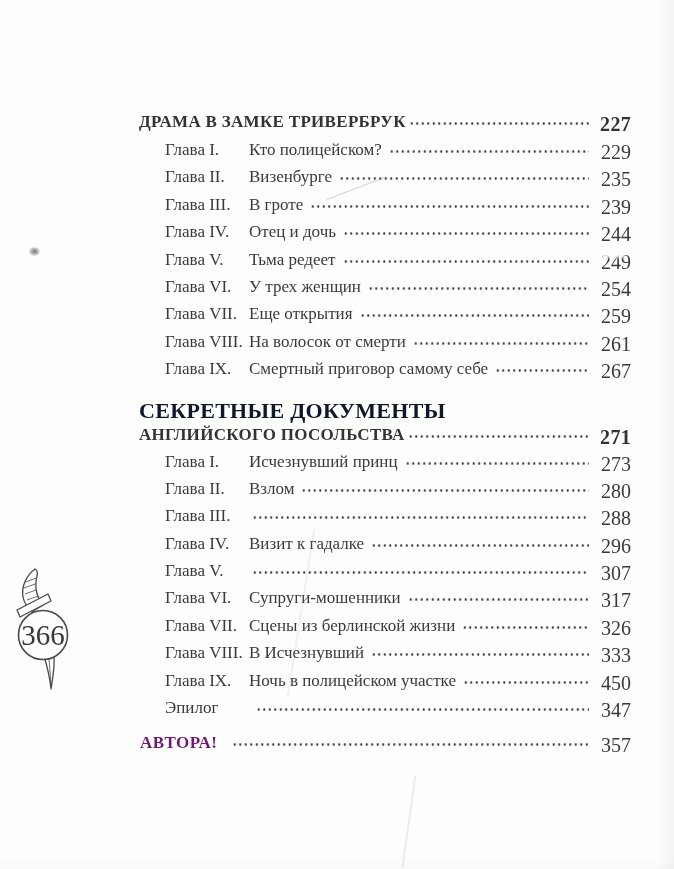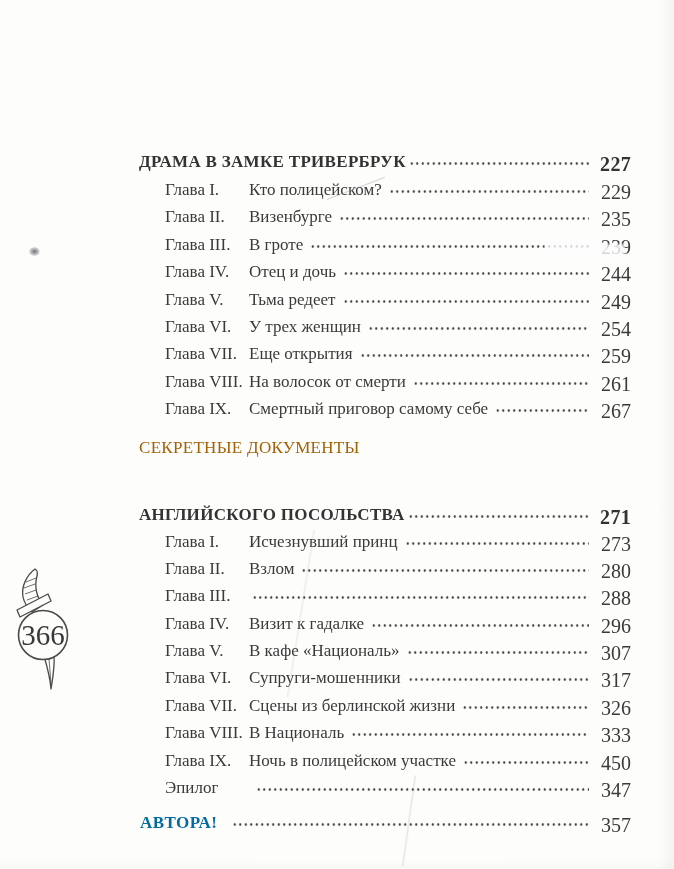--- a/index.html
+++ b/index.html
@@ -24,22 +24,22 @@
   }
 
   .content {
     position: absolute; left: 139px; top: 109px; width: 492px;
   }
   .row {
     display: flex; align-items: baseline;
     height: 27.4px; font-size: 17px;
     white-space: nowrap;
   }
-  .row.header-row { height: 28px; font-size: 17px; font-weight: bold; letter-spacing: 0.3px; color: #333; margin-top: 40px; }
-  .hline1 { height: 24px; font-size: 17px; font-weight: normal; letter-spacing: 0.3px; color: #a16207; }
+  .row.header-row { height: 28px; font-size: 17px; font-weight: bold; letter-spacing: 0.3px; color: #333; }
+  .hline1 { height: 24px; font-size: 22px; font-weight: bold; letter-spacing: 0.3px; color: #0f172a; }
   .chapter { padding-left: 18px; }
   .chapter .label { width: 84px; flex: none; margin-left: 8px; }
   .title { padding-right: 4px; }
   .leader {
     flex: 1 1 auto;
     align-self: stretch;
     margin-left: 3px; margin-right: 6px;
     background-image: radial-gradient(circle, #454545 1.05px, rgba(0,0,0,0) 1.45px);
     background-size: 5.5px 5.4px;
     background-repeat: repeat-x;
@@ -50,21 +50,21 @@
     font-size: 20px;
     transform: translateY(4px);
   }
   .section2 { margin-top: 14px; }
   .footer { margin-top: 8px; }
   .author {
     height: 23px; font-style: italic; font-size: 16.5px;
     margin-left: -10px; letter-spacing: 0.3px; color: #444;
   }
   .footer-row { padding-left: 1px; }
-  .footer-row .ftitle { font-weight: bold; letter-spacing: 0.5px; padding-right: 12px; color: #0369a1; }
+  .footer-row .ftitle { font-weight: bold; letter-spacing: 0.5px; padding-right: 12px; color: #701a75; }
 
   .badge-svg { position: absolute; left: 6px; top: 556px; }
 
   
   .smudge-dark {
     position: absolute; left: 29px; top: 247px; width: 11px; height: 9px;
     background: radial-gradient(ellipse at 50% 50%, rgba(90,90,95,0.85), rgba(130,130,135,0.35) 60%, rgba(200,200,200,0) 75%);
     filter: blur(0.6px);
     border-radius: 50%;
   }
@@ -205,39 +205,38 @@
       <span class="pagenum">288</span>
     </div>
     <div class="row chapter">
       <span class="label">Глава IV.</span>
       <span class="title">Визит к гадалке</span>
       <span class="leader"></span>
       <span class="pagenum">296</span>
     </div>
     <div class="row chapter">
       <span class="label">Глава V.</span>
-      <span class="title">В кафе «Националь»</span>
       <span class="leader"></span>
       <span class="pagenum">307</span>
     </div>
     <div class="row chapter">
       <span class="label">Глава VI.</span>
       <span class="title">Супруги-мошенники</span>
       <span class="leader"></span>
       <span class="pagenum">317</span>
     </div>
     <div class="row chapter">
       <span class="label">Глава VII.</span>
       <span class="title">Сцены из берлинской жизни</span>
       <span class="leader"></span>
       <span class="pagenum">326</span>
     </div>
     <div class="row chapter">
       <span class="label">Глава VIII.</span>
-      <span class="title">В Националь</span>
+      <span class="title">В Исчезнувший</span>
       <span class="leader"></span>
       <span class="pagenum">333</span>
     </div>
     <div class="row chapter">
       <span class="label">Глава IX.</span>
       <span class="title">Ночь в полицейском участке</span>
       <span class="leader"></span>
       <span class="pagenum">450</span>
     </div>
     <div class="row chapter">

